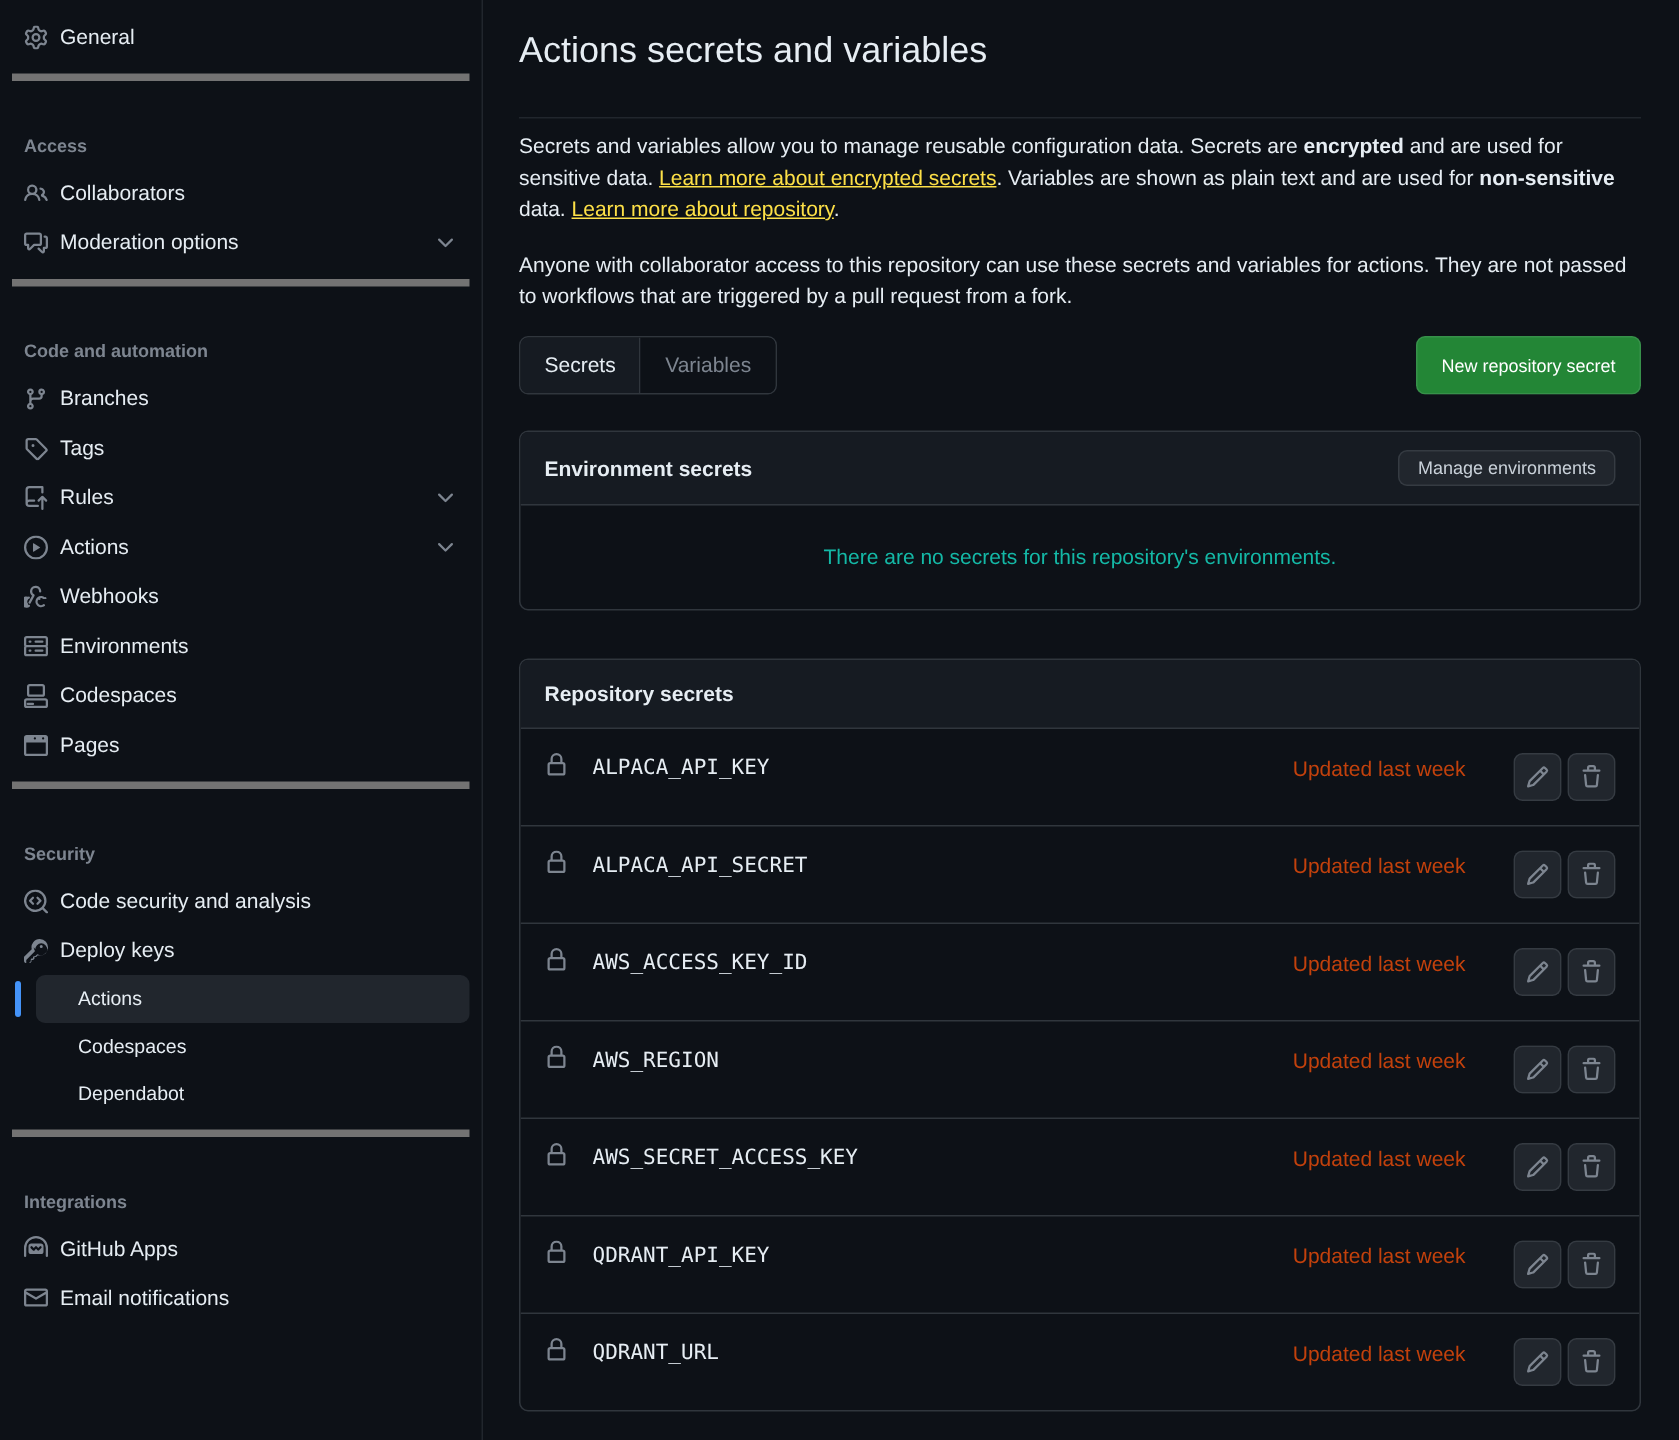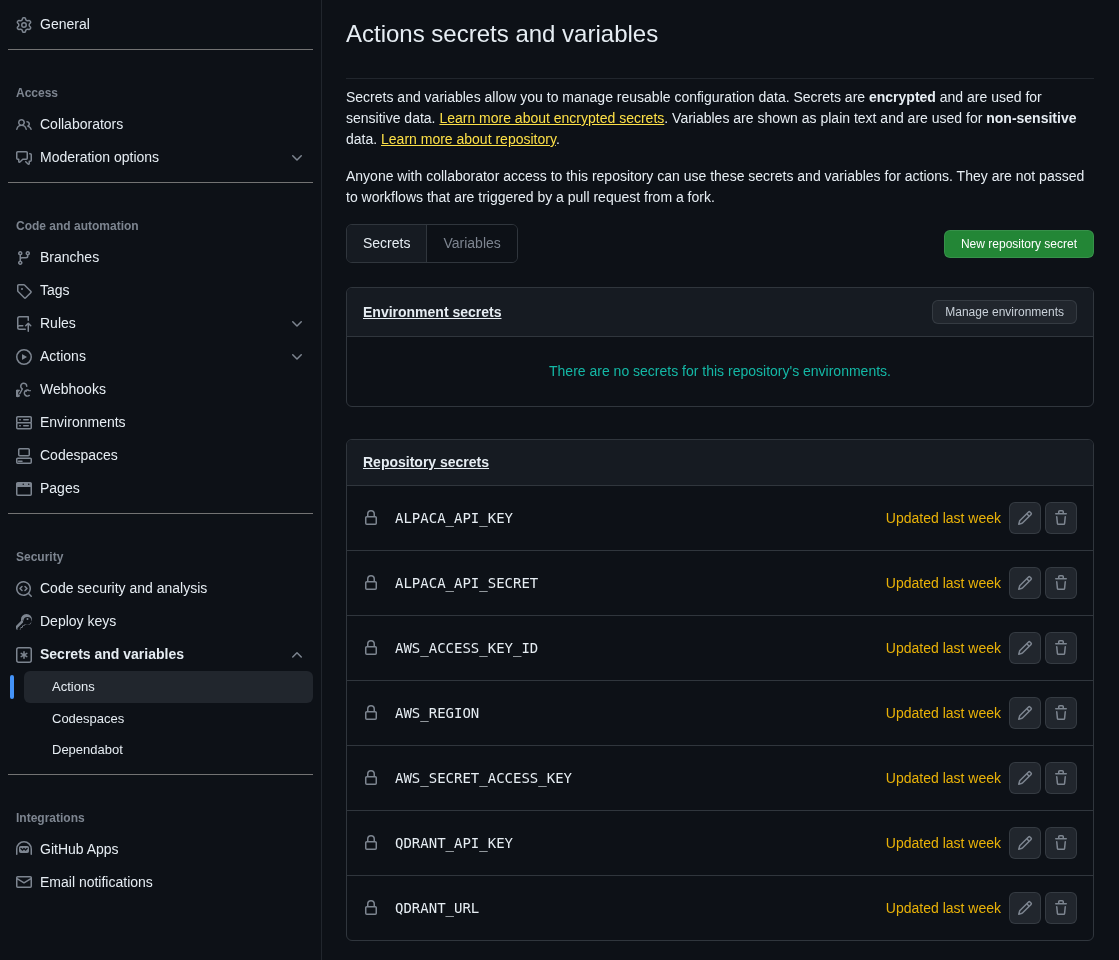--- a/index.html
+++ b/index.html
@@ -14,21 +14,21 @@
 .sidebar {
   width: 322px;
   padding: 8px;
   border-right: 1px solid #21262d;
 }
 .main {
   flex: 1;
   padding: 16px 24px;
   max-width: 796px;
 }
-.nav-section { border-bottom: 1px solid #737373; padding-bottom: 8px; margin-bottom: 8px; }
+.nav-section { border-bottom: 5px solid #737373; padding-bottom: 8px; margin-bottom: 8px; }
 .nav-section:last-child { border-bottom: none; }
 .nav-header {
   font-size: 12px;
   font-weight: 600;
   color: #7d8590;
   padding: 6px 8px;
   margin-top: 28px;
 }
 .nav-item {
   display: flex;
@@ -64,21 +64,20 @@
   background: #4493f8;
   border-radius: 2px;
 }
 h1 { font-size: 24px; font-weight: 400; margin-bottom: 8px; padding-bottom: 26px; border-bottom: 1px solid #21262d; }
 .intro p { margin-bottom: 16px; color: #e6edf3; }
 .intro a { color: #fde047; text-decoration: underline; }
 .intro strong { font-weight: 600; }
 .tabs-row {
   display: flex;
   justify-content: space-between;
-  align-items: center;
   margin-top: 16px;
   margin-bottom: 24px;
 }
 .tabs { display: flex; border: 1px solid #30363d; border-radius: 6px; overflow: hidden; }
 .tab {
   padding: 8px 16px;
   font-size: 14px;
   color: #7d8590;
   cursor: pointer;
   background: #0d1117;
@@ -110,36 +109,36 @@
   overflow: hidden;
 }
 .panel-header {
   background: #161b22;
   padding: 12px 16px;
   display: flex;
   justify-content: space-between;
   align-items: center;
   border-bottom: 1px solid #30363d;
 }
-.panel-header h2 { font-size: 14px; font-weight: 600; text-decoration: underline; }
+.panel-header h2 { font-size: 14px; font-weight: 600; }
 .panel-empty { padding: 24px; text-align: center; color: #14b8a6; }
 .secret-row {
   display: flex;
-  align-items: center;
+  align-items: flex-start;
   padding: 16px;
   border-top: 1px solid #30363d;
 }
 .secret-row:first-child { border-top: none; }
 .secret-row .lock-icon { width: 16px; height: 16px; fill: #7d8590; margin-right: 16px; flex-shrink: 0; }
 .secret-row .secret-name {
   font-family: ui-monospace, SFMono-Regular, Menlo, monospace;
   font-size: 14px;
   flex: 1;
 }
-.secret-row .updated { color: #eab308; margin-right: 4px; }
+.secret-row .updated { color: #c2410c; margin-right: 28px; }
 .icon-btn {
   width: 32px;
   height: 32px;
   display: inline-flex;
   align-items: center;
   justify-content: center;
   background: #21262d;
   border: 1px solid rgba(240,246,252,0.1);
   border-radius: 6px;
   cursor: pointer;
@@ -245,30 +244,20 @@
           <path d="M12.246 13.307a7.501 7.501 0 1 1 1.06-1.06l2.474 2.473a.749.749 0 0 1-.326 1.275.749.749 0 0 1-.734-.215ZM1.5 7.5a6 6 0 1 0 12 0 6 6 0 0 0-12 0Z"></path>
         </svg>
       <span class="nav-label">Code security and analysis</span>
     </div>
     <div class="nav-item">
       <svg class="icon" viewBox="0 0 16 16">
           <path d="M10.5 0a5.499 5.499 0 1 1-1.288 10.848l-.932.932a.749.749 0 0 1-.53.22H7v.75a.749.749 0 0 1-.22.53l-.5.5a.749.749 0 0 1-.53.22H5v.75a.749.749 0 0 1-.22.53l-.5.5a.749.749 0 0 1-.53.22h-2A1.75 1.75 0 0 1 0 14.25v-2c0-.199.079-.389.22-.53l4.932-4.932A5.5 5.5 0 0 1 10.5 0Zm-4 5.5c0 .759.216 1.472.588 2.082a.75.75 0 0 1-.117.922l-5.471 5.471v1.775c0 .138.112.25.25.25h1.638L4.5 14.889v-1.14a.75.75 0 0 1 .75-.749H6v-.75A.75.75 0 0 1 6.75 11.5h.69l1.056-1.057a.75.75 0 0 1 .922-.117c.61.372 1.323.588 2.082.588a4 4 0 1 0-4-4Zm5 .5a1 1 0 1 1 0-2 1 1 0 0 1 0 2Z"></path>
         </svg>
       <span class="nav-label">Deploy keys</span>
     </div>
-    <div class="nav-item bold">
-      <svg class="icon" viewBox="0 0 16 16">
-          <path d="M0 2.75A2.75 2.75 0 0 1 2.75 0h10.5A2.75 2.75 0 0 1 16 2.75v10.5A2.75 2.75 0 0 1 13.25 16H2.75A2.75 2.75 0 0 1 0 13.25ZM2.75 1.5c-.69 0-1.25.56-1.25 1.25v10.5c0 .69.56 1.25 1.25 1.25h10.5c.69 0 1.25-.56 1.25-1.25V2.75c0-.69-.56-1.25-1.25-1.25Z"></path>
-          <path d="M8 4a.75.75 0 0 1 .75.75V6.7l1.69-.975a.75.75 0 0 1 .75 1.3L9.5 8l1.69.976a.75.75 0 0 1-.75 1.298L8.75 9.3v1.951a.75.75 0 0 1-1.5 0V9.299l-1.69.976a.75.75 0 0 1-.75-1.3L6.5 8l-1.69-.975a.75.75 0 0 1 .75-1.3l1.69.976V4.75A.75.75 0 0 1 8 4Z"></path>
-        </svg>
-      <span class="nav-label">Secrets and variables</span>
-      <svg class="chevron" viewBox="0 0 16 16">
-          <path d="M3.22 10.53a.749.749 0 0 1 0-1.06l4.25-4.25a.749.749 0 0 1 1.06 0l4.25 4.25a.749.749 0 1 1-1.06 1.06L8 6.811 4.28 10.53a.749.749 0 0 1-1.06 0Z"></path>
-        </svg>
-    </div>
     <div class="sub-items">
       <div class="sub-item active">
           <span>Actions</span>
         </div>
       <div class="sub-item">
           <span>Codespaces</span>
         </div>
       <div class="sub-item">
           <span>Dependabot</span>
         </div>

